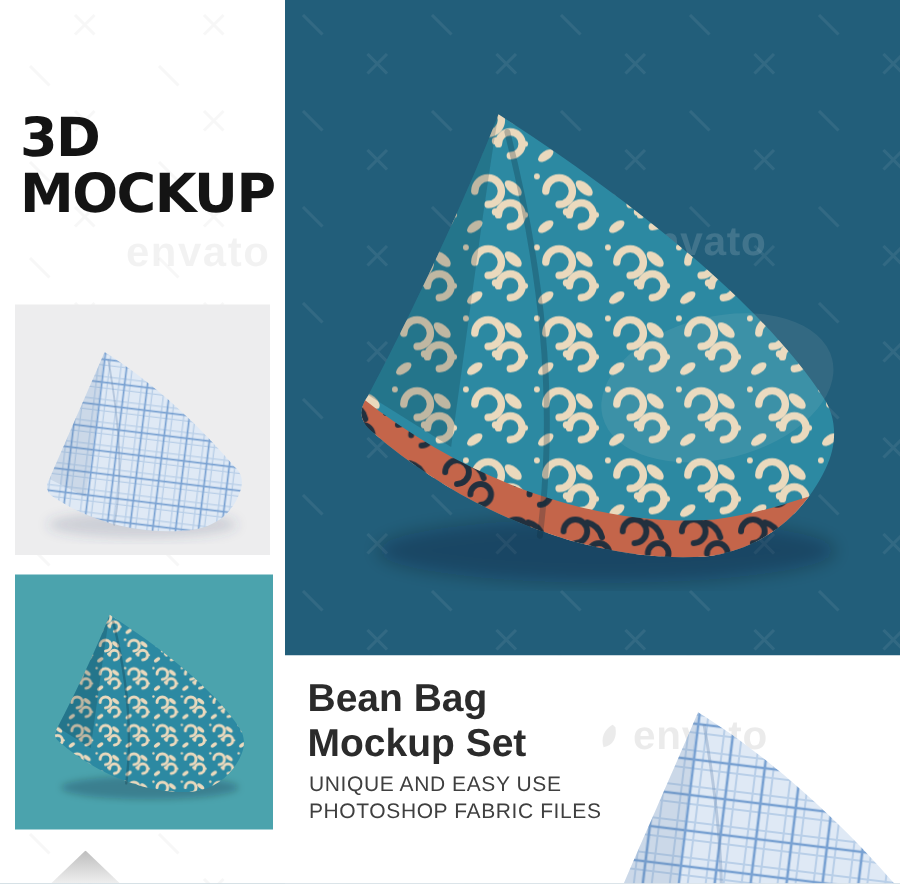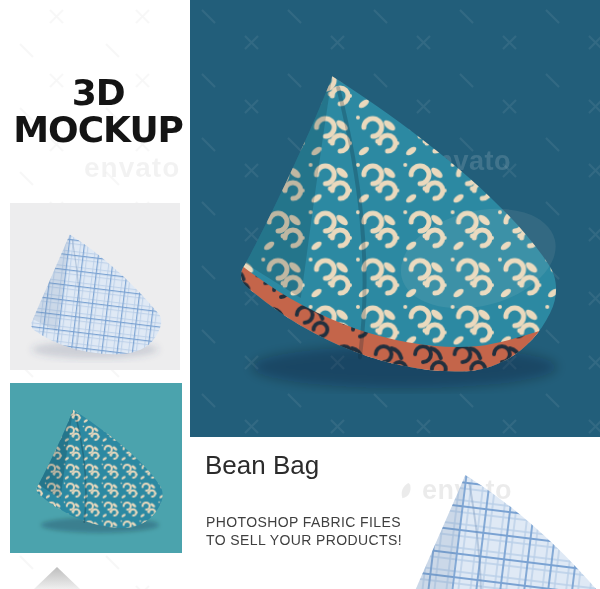--- a/index.html
+++ b/index.html
@@ -2,42 +2,42 @@
 <html><head>
 <meta charset="utf-8">
 <style>
   html,body{margin:0;padding:0;background:#ffffff;}
   .poster{
     position:relative;width:600px;height:589px;overflow:hidden;background:#ffffff;
     font-family:"Liberation Sans", sans-serif;
   }
   
   .title-block{
-    position:absolute;top:74px;right:417px;text-align:center;
+    position:absolute;top:74px;right:417px;text-align:left;
     font-family:"DejaVu Sans", sans-serif;font-weight:700;
     font-size:36px;line-height:37px;letter-spacing:-1px;color:#141414;white-space:nowrap;
   }
   .title-watermark{
     position:absolute;left:84px;top:152px;font-size:28px;font-weight:700;
     color:rgba(0,0,0,0.05);letter-spacing:1px;
   }
   .thumb{position:absolute;overflow:hidden;}
   .thumb-gray{left:10px;top:203px;width:170px;height:167px;background:#ededee;}
   .thumb-teal{left:10px;top:383px;width:172px;height:170px;background:#4ba3ad;}
   .peek{
     position:absolute;left:34px;top:567px;width:46px;height:22px;
     background:linear-gradient(#bdbdbd,#efefef);
     clip-path:polygon(50% 0,100% 100%,0 100%);
   }
   
   .hero{position:absolute;left:190px;top:0;width:410px;height:437px;background:#225e7a;overflow:hidden;}
   .hero-bag{position:absolute;left:22px;top:64px;width:355px;height:330px;}
   
   .info{position:absolute;left:190px;top:437px;width:410px;height:152px;background:#ffffff;overflow:hidden;}
-  .heading{position:absolute;left:15px;top:13px;font-size:26px;line-height:30px;color:#2b2b2b;font-weight:400;}
+  .heading{position:absolute;left:15px;top:13px;font-size:26px;line-height:30px;color:#2b2b2b;font-weight:700;}
   .body-text{position:absolute;left:16px;top:77px;font-size:14px;line-height:17.5px;color:#3f3f3f;letter-spacing:0.4px;}
   .info-bag{position:absolute;left:196px;top:26px;width:238px;height:213px;}
   
   .wm{position:absolute;display:flex;align-items:center;gap:5px;font-weight:700;letter-spacing:0.5px;}
   .wm .wm-text{font-size:27px;}
   .wm .wm-leaf{width:19px;height:22px;display:block;}
   .wm-hero{left:207px;top:146px;color:rgba(255,255,255,0.14);}
   .wm-info{left:208px;top:38px;color:rgba(0,0,0,0.08);}
   .ticks{position:absolute;left:0;top:0;pointer-events:none;}
 </style>
@@ -156,20 +156,21 @@
       <span class="wm-text">envato</span>
     </div>
     <svg class="info-bag" viewBox="0 0 240 215">
       <ellipse cx="120" cy="196" rx="102" ry="13" fill="rgba(60,80,110,0.16)" filter="url(#fBlur)"></ellipse>
       <path d="M80,12 C66,45 38,108 22,146 C17,154 19,160 26,165 C72,196 132,206 176,199 C199,195 216,180 223,159 C227,147 224,139 217,133 C172,80 122,38 80,12 Z" fill="url(#patPlaid)"></path>
       <path d="M80,12 C66,45 38,108 22,146 L60,165 C70,100 75,55 80,12 Z" fill="rgba(100,130,170,0.16)"></path>
       <path d="M84,20 C96,90 100,145 90,195" stroke="rgba(110,140,180,0.35)" stroke-width="2" fill="none"></path>
     </svg>
     <div class="heading">
       <div>Bean Bag</div>
+      <div>Mockup Set</div>
     </div>
     <div class="body-text">
+      <div>UNIQUE AND EASY USE</div>
       <div>PHOTOSHOP FABRIC FILES</div>
-      <div>TO SELL YOUR PRODUCTS!</div>
     </div>
   </div>
 
 </div>
 
 </body></html>

